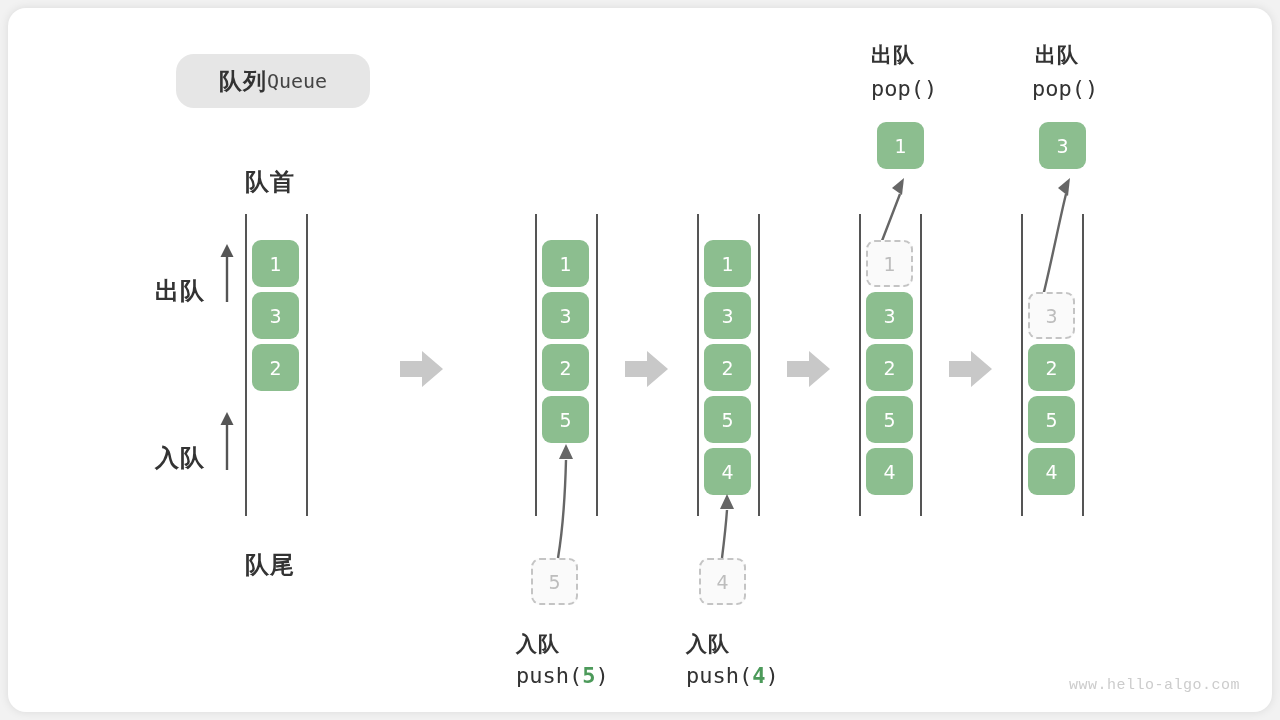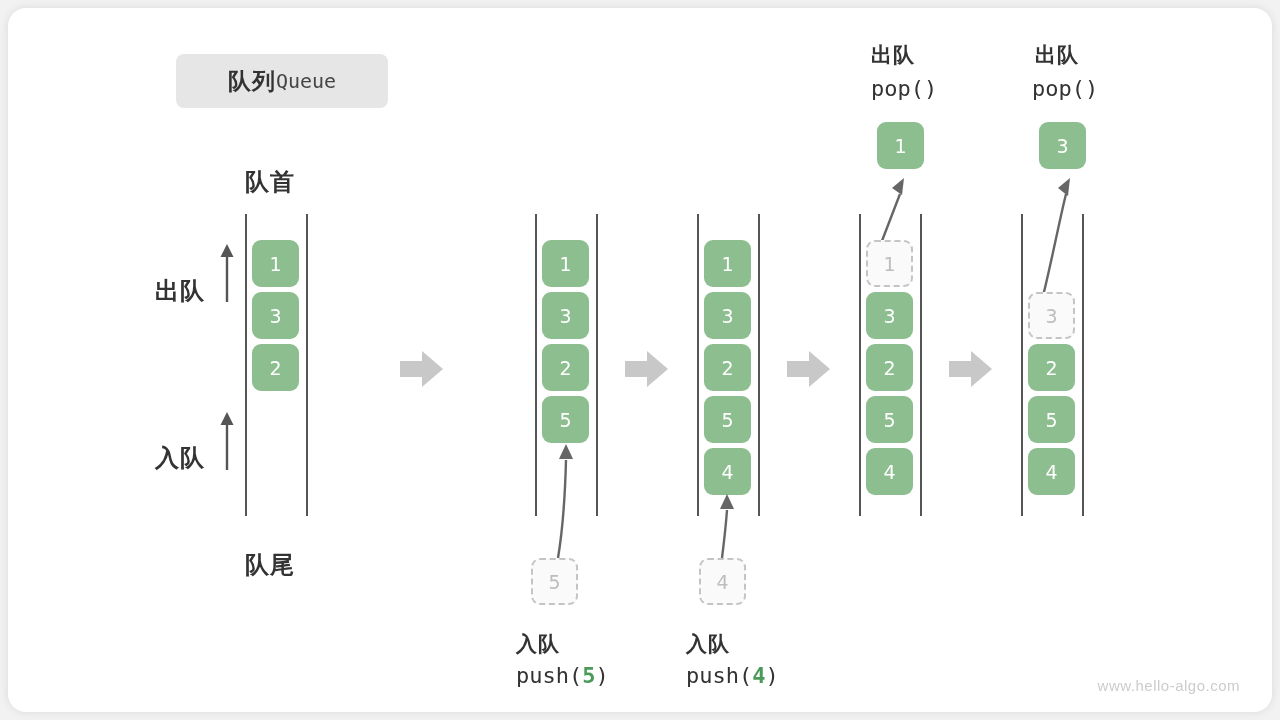--- a/index.html
+++ b/index.html
@@ -24,24 +24,24 @@
     background: #ffffff;
     border-radius: 18px;
     box-shadow: 0 0 10px rgba(0,0,0,0.10);
   }
 
   
   #title-pill {
     position: absolute;
     left: 168px;
     top: 46px;
-    width: 212px;
+    width: 194px;
     height: 54px;
     background: #e6e6e6;
-    border-radius: 8px;
+    border-radius: 18px;
     display: flex;
     align-items: center;
     justify-content: center;
   }
   #title-pill .cn {
     font-size: 23px;
     font-weight: bold;
     color: #333333;
     letter-spacing: 1px;
   }
@@ -104,21 +104,21 @@
   .dir-arrow { position: absolute; }
 
   
   .motion-arrow { position: absolute; overflow: visible; }
 
   
   #watermark {
     position: absolute;
     right: 32px;
     bottom: 18px;
-    font-family: Liberation Sans, sans-serif;
+    font-family: Liberation Mono, monospace;
     font-size: 15px;
     color: #cccccc;
     letter-spacing: 0.5px;
   }
 </style>
 </head>
 <body>
 
 <div id="stage">
   <div id="card">

